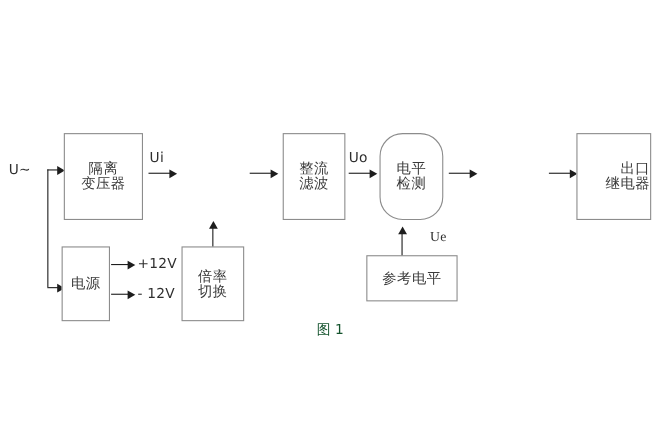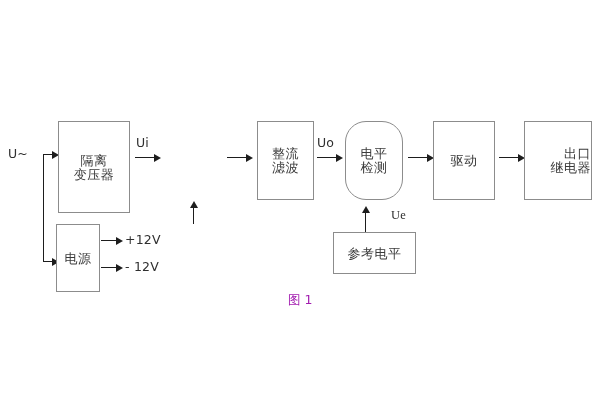--- a/index.html
+++ b/index.html
@@ -45,21 +45,21 @@
   .label {
     position: absolute;
     font-size: 12.5px;
     color: #2f2f2f;
     white-space: nowrap;
     letter-spacing: 0.2px;
   }
   .caption {
     position: absolute;
     font-size: 12.5px;
-    color: #a21caf;
+    color: #14532d;
     white-space: nowrap;
   }
   .hline {
     position: absolute;
     height: 0;
     border-top: 1.4px solid #1d1d1d;
   }
   .vline {
     position: absolute;
     width: 0;
@@ -89,21 +89,21 @@
   <div class="label" style="left:8px; top:146px;">U~</div>
 
   <div class="vline" style="left:43px; top:154px; height:107px;"></div>
 
   <div class="hline" style="left:43px; top:154px; width:11px;"></div>
   <div class="arrow-r" style="left:52px; top:150.5px;"></div>
 
   <div class="hline" style="left:43px; top:261px; width:11px;"></div>
   <div class="arrow-r" style="left:52px; top:257.5px;"></div>
 
-  <div class="box" style="left:58px; top:121px; width:72px; height:92px;">
+  <div class="box" style="left:58px; top:121px; width:72px; height:79px;">
     <span class="ln">隔离</span>
     <span class="ln">变压器</span>
   </div>
 
   <div class="label" style="left:136px; top:135px;">Ui</div>
   <div class="hline" style="left:135px; top:157px; width:21px;"></div>
   <div class="arrow-r" style="left:154px; top:153.5px;"></div>
 
 
   <div class="hline" style="left:227px; top:157px; width:21px;"></div>
@@ -119,23 +119,20 @@
   <div class="arrow-r" style="left:336px; top:153.5px;"></div>
 
   <div class="box" style="left:345px; top:121px; width:58px; height:79px;border-radius:21px;">
     <span class="ln">电平</span>
     <span class="ln">检测</span>
   </div>
 
   <div class="hline" style="left:408px; top:157px; width:21px;"></div>
   <div class="arrow-r" style="left:427px; top:153.5px;"></div>
 
-  <div class="box" style="left:433px; top:121px; width:62px; height:79px;">
-    <span class="ln">驱动</span>
-  </div>
 
   <div class="hline" style="left:499px; top:157px; width:21px;"></div>
   <div class="arrow-r" style="left:518px; top:153.5px;"></div>
 
   <div class="box" style="left:524px; top:121px; width:68px; height:79px;align-items:flex-end;">
     <span class="ln">出口</span>
     <span class="ln">继电器</span>
   </div>
 
   <div class="box" style="left:56px; top:224px; width:44px; height:68px;">
@@ -143,20 +140,24 @@
   </div>
 
   <div class="hline" style="left:101px; top:240px; width:17px;"></div>
   <div class="arrow-r" style="left:116px; top:236.5px;"></div>
   <div class="label" style="left:125px; top:232px;">+12V</div>
 
   <div class="hline" style="left:101px; top:267px; width:17px;"></div>
   <div class="arrow-r" style="left:116px; top:263.5px;"></div>
   <div class="label" style="left:125px; top:259px;">- 12V</div>
 
+  <div class="box" style="left:165px; top:224px; width:57px; height:68px;">
+    <span class="ln">倍率</span>
+    <span class="ln">切换</span>
+  </div>
 
   <div class="vline" style="left:193px; top:207px; height:17px;"></div>
   <div class="arrow-u" style="left:189.5px; top:201px;"></div>
 
   <div class="box" style="left:333px; top:232px; width:83px; height:42px;">
     <span class="ln">参考电平</span>
   </div>
 
   <div class="vline" style="left:365px; top:212px; height:20px;"></div>
   <div class="arrow-u" style="left:361.5px; top:206px;"></div>

